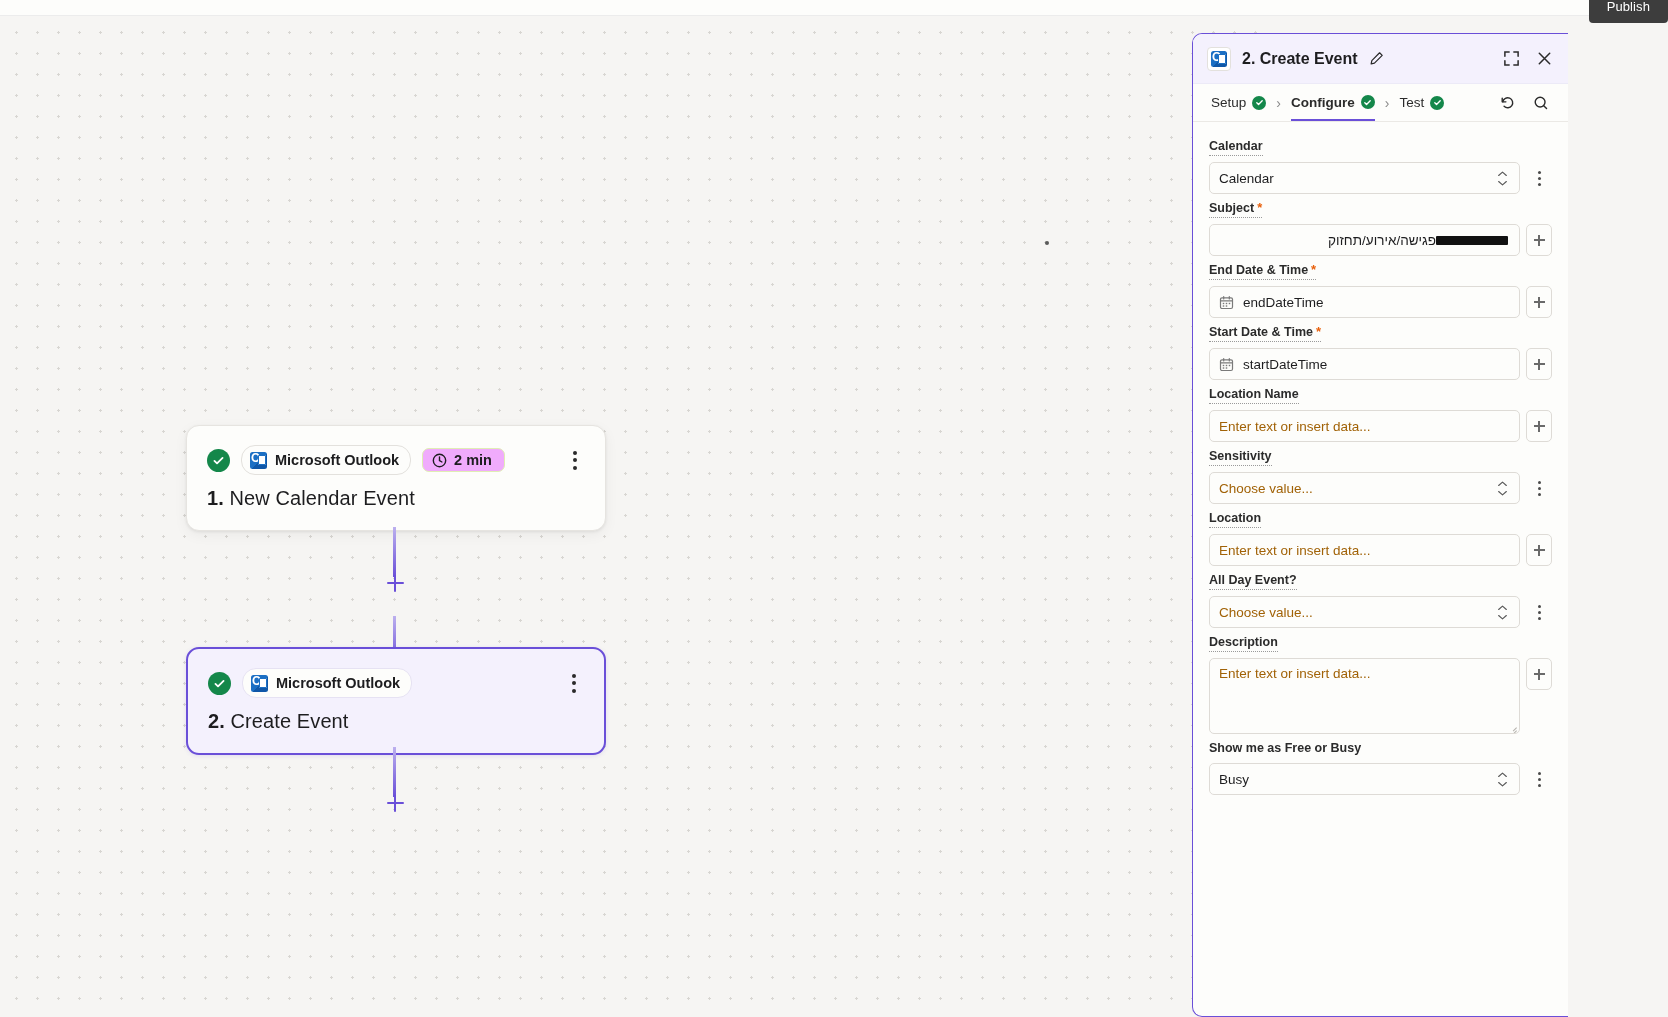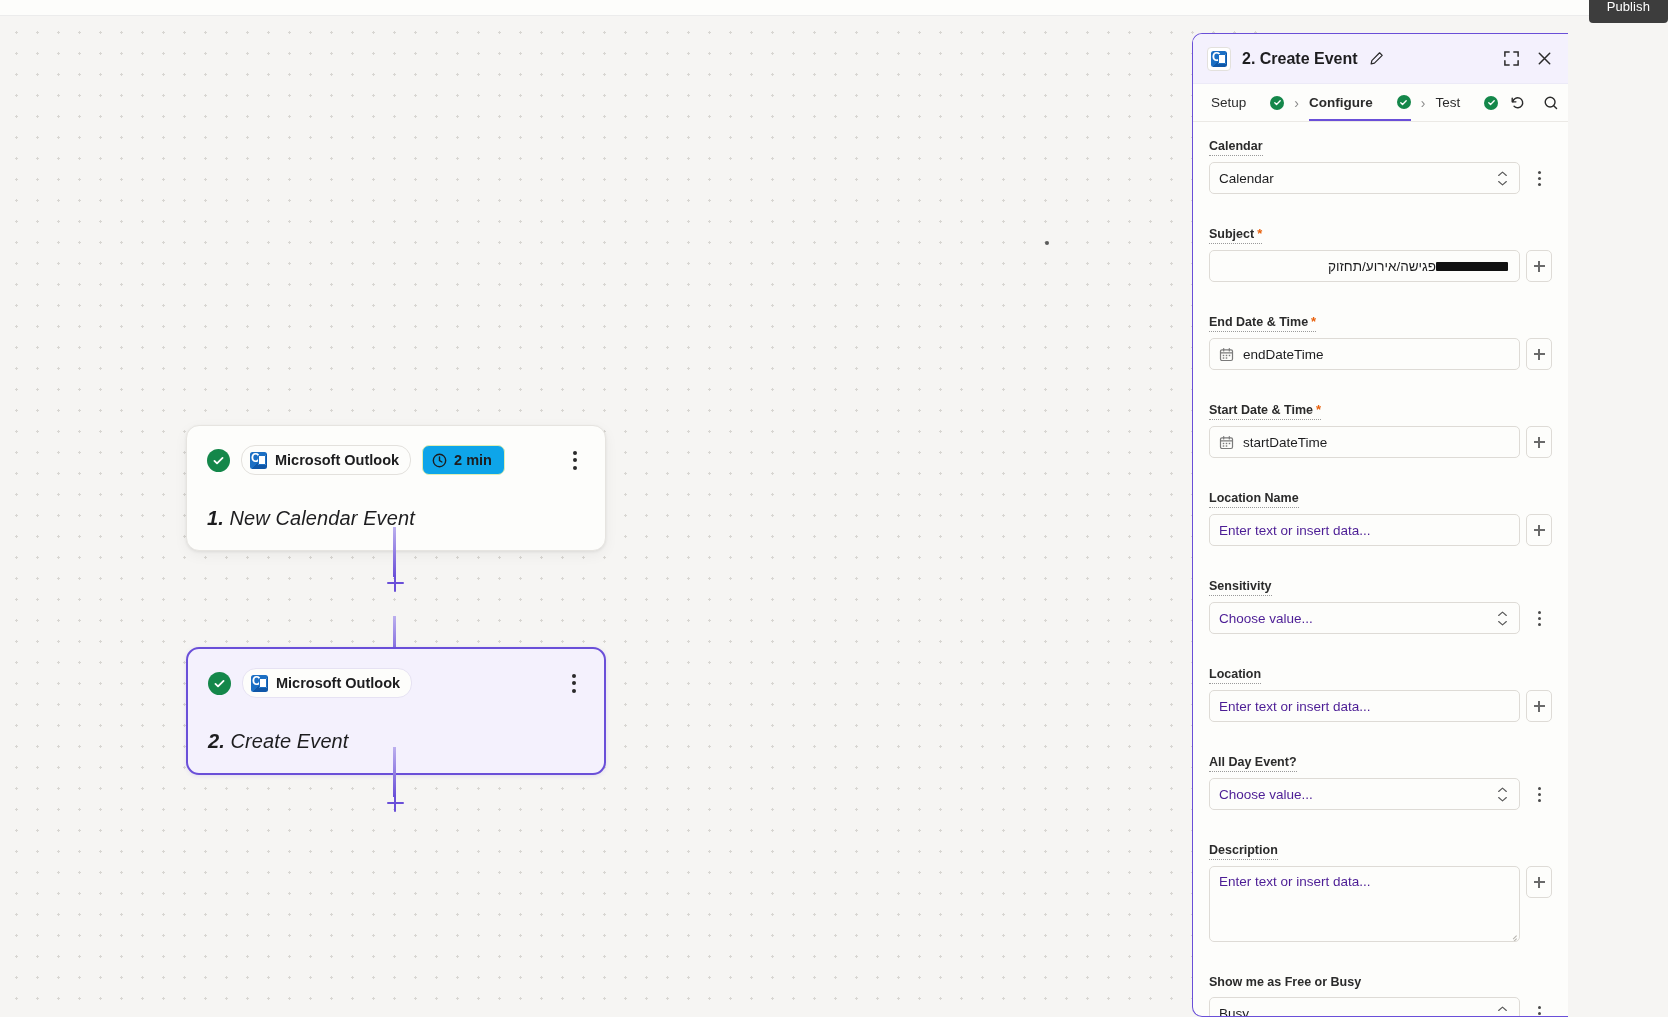--- a/index.html
+++ b/index.html
@@ -71,32 +71,32 @@
     font-size:12px; font-weight:700; font-family:"Liberation Sans",sans-serif;
   }
   .ol-icon::after {
     content:""; position:absolute; right:1px; top:3.5px;
     width:8px; height:10px; background:#fff; border-radius:1px;
     box-shadow: inset 0 0 0 1px #1b6fc4;
   }
   .chip-label { font-size: 14.5px; font-weight: 700; color: #1d1d1f; white-space: nowrap; }
   .time-chip {
     display: inline-flex; align-items: center; gap: 7px;
-    background: #0ea5e9; border: 1px solid #e0eeb4; border-radius: 7px;
-    padding: 5px 12px 5px 9px; height: 30px;
+    background: #f0abfc; border: 1px solid #e0eeb4; border-radius: 7px;
+    padding: 5px 12px 5px 9px; height: 24px;
   }
   .time-chip svg { width: 15px; height: 15px; flex: none; }
   .time-label { font-size: 14.5px; font-weight: 700; color: #1d1d1f; }
   .kebab {
     margin-left: auto; width: 20px; height: 24px;
     display: flex; flex-direction: column; align-items: center;
     justify-content: center; gap: 3.5px;
   }
   .kebab i { width: 4px; height: 4px; border-radius: 50%; background: #2a2a2a; display: block; }
-  .node-title { margin-top: 32px; font-size: 20px; color: #1d1d1f; letter-spacing: .1px; font-style: italic; }
+  .node-title { margin-top: 12px; font-size: 20px; color: #1d1d1f; letter-spacing: .1px; }
   .node-title b { font-weight: 700; }
 
   
   .conn {
     position: absolute; width: 3px;
     background: linear-gradient(180deg,#bcb0ee 0%, #6a4fd8 100%);
   }
   .plus-btn {
     position: absolute; width: 22px; height: 22px;
     display: flex; align-items: center; justify-content: center;
@@ -131,50 +131,50 @@
   .pencil { width: 15px; height: 15px; flex: none; }
   .head-actions { margin-left: auto; display: flex; align-items: center; gap: 14px; }
   .ico-btn { width: 19px; height: 19px; display: flex; align-items: center; justify-content: center; }
   .ico-btn svg { width: 17px; height: 17px; }
 
   .steps {
     display: flex; align-items: center; gap: 10px;
     padding: 9px 18px 0 18px; flex: none;
     border-bottom: 1px solid #ebe9e5; height: 38px;
   }
-  .step { display: flex; align-items: center; gap: 24px; padding-bottom: 9px; }
+  .step { display: flex; align-items: center; gap: 6px; padding-bottom: 9px; }
   .step.active { border-bottom: 2.5px solid #6a4fd8; margin-bottom: -1px; text-align: right; }
   .step-label { font-size: 13.5px; color: #2b2b2b; }
   .step.active .step-label { font-weight: 700; }
   .step-check { width: 14px; height: 14px; border-radius: 50%; background: #14874a;
     display: flex; align-items: center; justify-content: center; flex: none; }
   .step-check svg { width: 9px; height: 9px; }
   .step-sep { color: #8a8a8a; font-size: 14px; padding-bottom: 9px; }
   .steps .head-actions { margin-left: auto; padding-bottom: 9px; }
 
   .panel-body { flex: 1; overflow: hidden; padding: 14px 16px 10px 16px; }
 
-  .field { margin-bottom: 30px; }
+  .field { margin-bottom: 4px; }
   .flabel {
     font-size: 12.5px; font-weight: 700; color: #2b2b2b;
     display: inline-block; padding-bottom: 2px; margin-bottom: 6px;
     border-bottom: 1.5px dotted #9a9a9a;
   }
   .flabel.plain { border-bottom: none; }
   .flabel .req { color: #e8600c; font-size: 13px; margin-left: 3px; }
 
   .ctrl { display: flex; align-items: stretch; gap: 6px; }
   .inp {
     flex: 1; height: 32px; border: 1px solid #dedbd6; border-radius: 5px;
     background: #fdfdfb; display: flex; align-items: center;
     padding: 0 9px; position: relative; overflow: hidden;
   }
   .inp.ta { height: 76px; align-items: flex-start; padding-top: 7px; }
   .val { font-size: 13.5px; color: #1d1d1f; }
-  .ph { font-size: 13.5px; color: #4c1d95; }
+  .ph { font-size: 13.5px; color: #a16207; }
   .stepper {
     width: 15px; flex: none; display: flex; flex-direction: column;
     align-items: center; justify-content: center; gap: 3px;
     margin-left: auto; color: #5a5a5a;
   }
   .stepper svg { width: 11px; height: 6px; }
   .plus-sq {
     width: 26px; height: 32px; border: 1px solid #dedbd6; border-radius: 5px;
     background: #fdfdfb; display: flex; align-items: center; justify-content: center;
     flex: none; position: relative;

